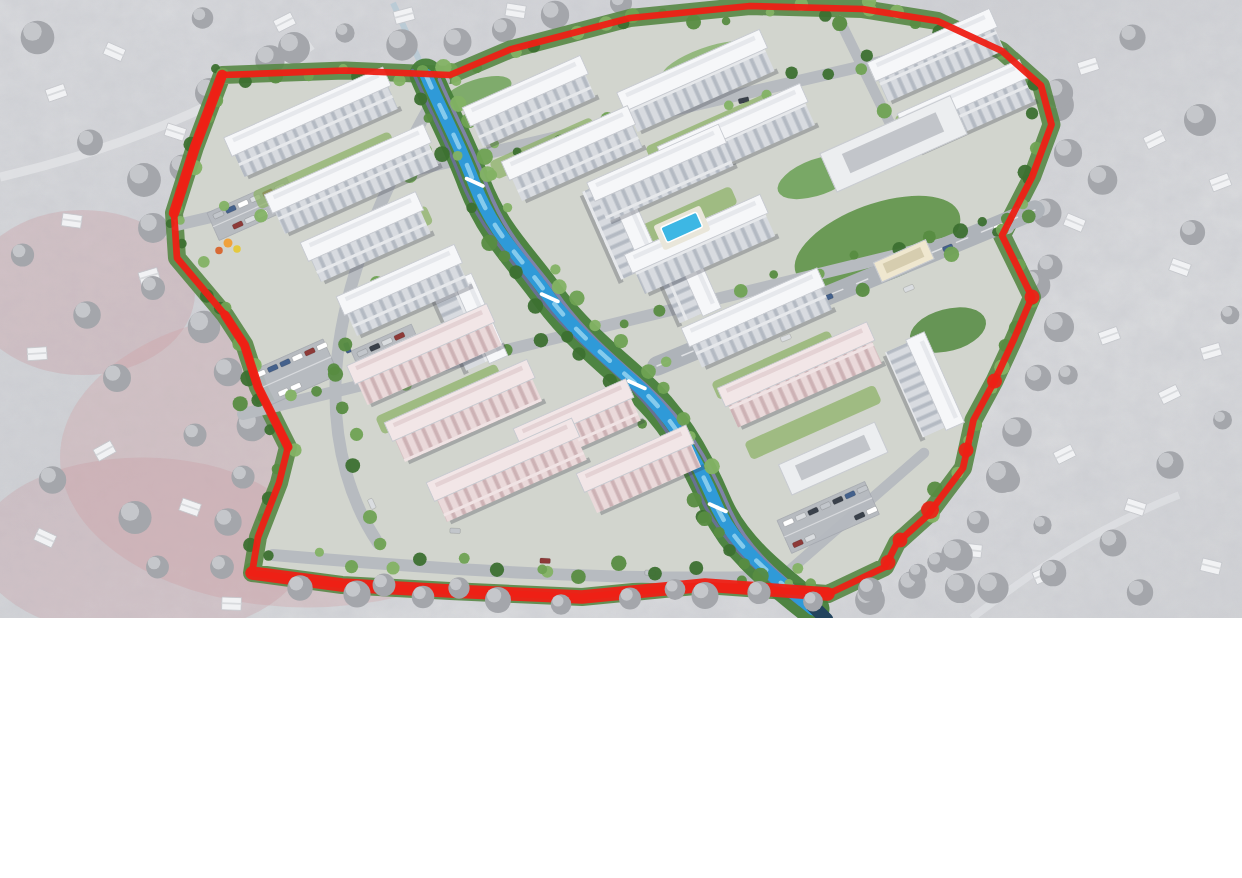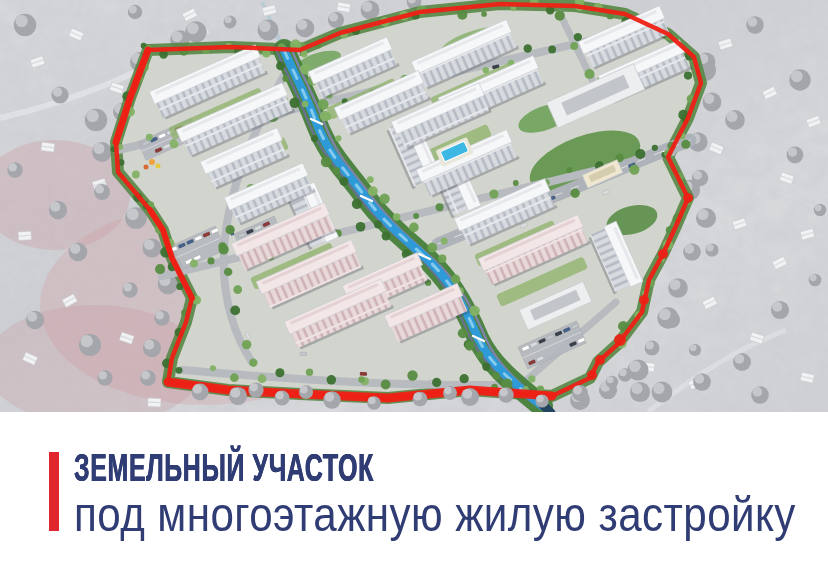--- a/index.html
+++ b/index.html
@@ -947,18 +947,13 @@
           <circle cx="256" cy="390" r="7.61786046983616" fill="#a4a6ab"></circle>
           <circle cx="253.71464185904915" cy="387.33374883555734" r="4.189823258409888" fill="#c9cbce" opacity="0.9"></circle>
           <circle cx="306" cy="392" r="7.0851050767050765" fill="#a4a6ab"></circle>
           <circle cx="303.87446847698845" cy="389.52021322315323" r="3.8968077921877926" fill="#c9cbce" opacity="0.9"></circle>
           <circle cx="450" cy="393" r="6.920601477391756" fill="#a4a6ab"></circle>
           <circle cx="447.92381955678246" cy="390.57778948291286" r="3.806330812565466" fill="#c9cbce" opacity="0.9"></circle>
         </g>
     </svg>
   </div>
 
-  <div class="caption">
-    <div class="accent-bar"></div>
-    <h1 class="page-title">ЗЕМЕЛЬНЫЙ УЧАСТОК</h1>
-    <p class="page-subtitle">под многоэтажную жилую застройку</p>
-  </div>
 </div>
 
 </body></html>

